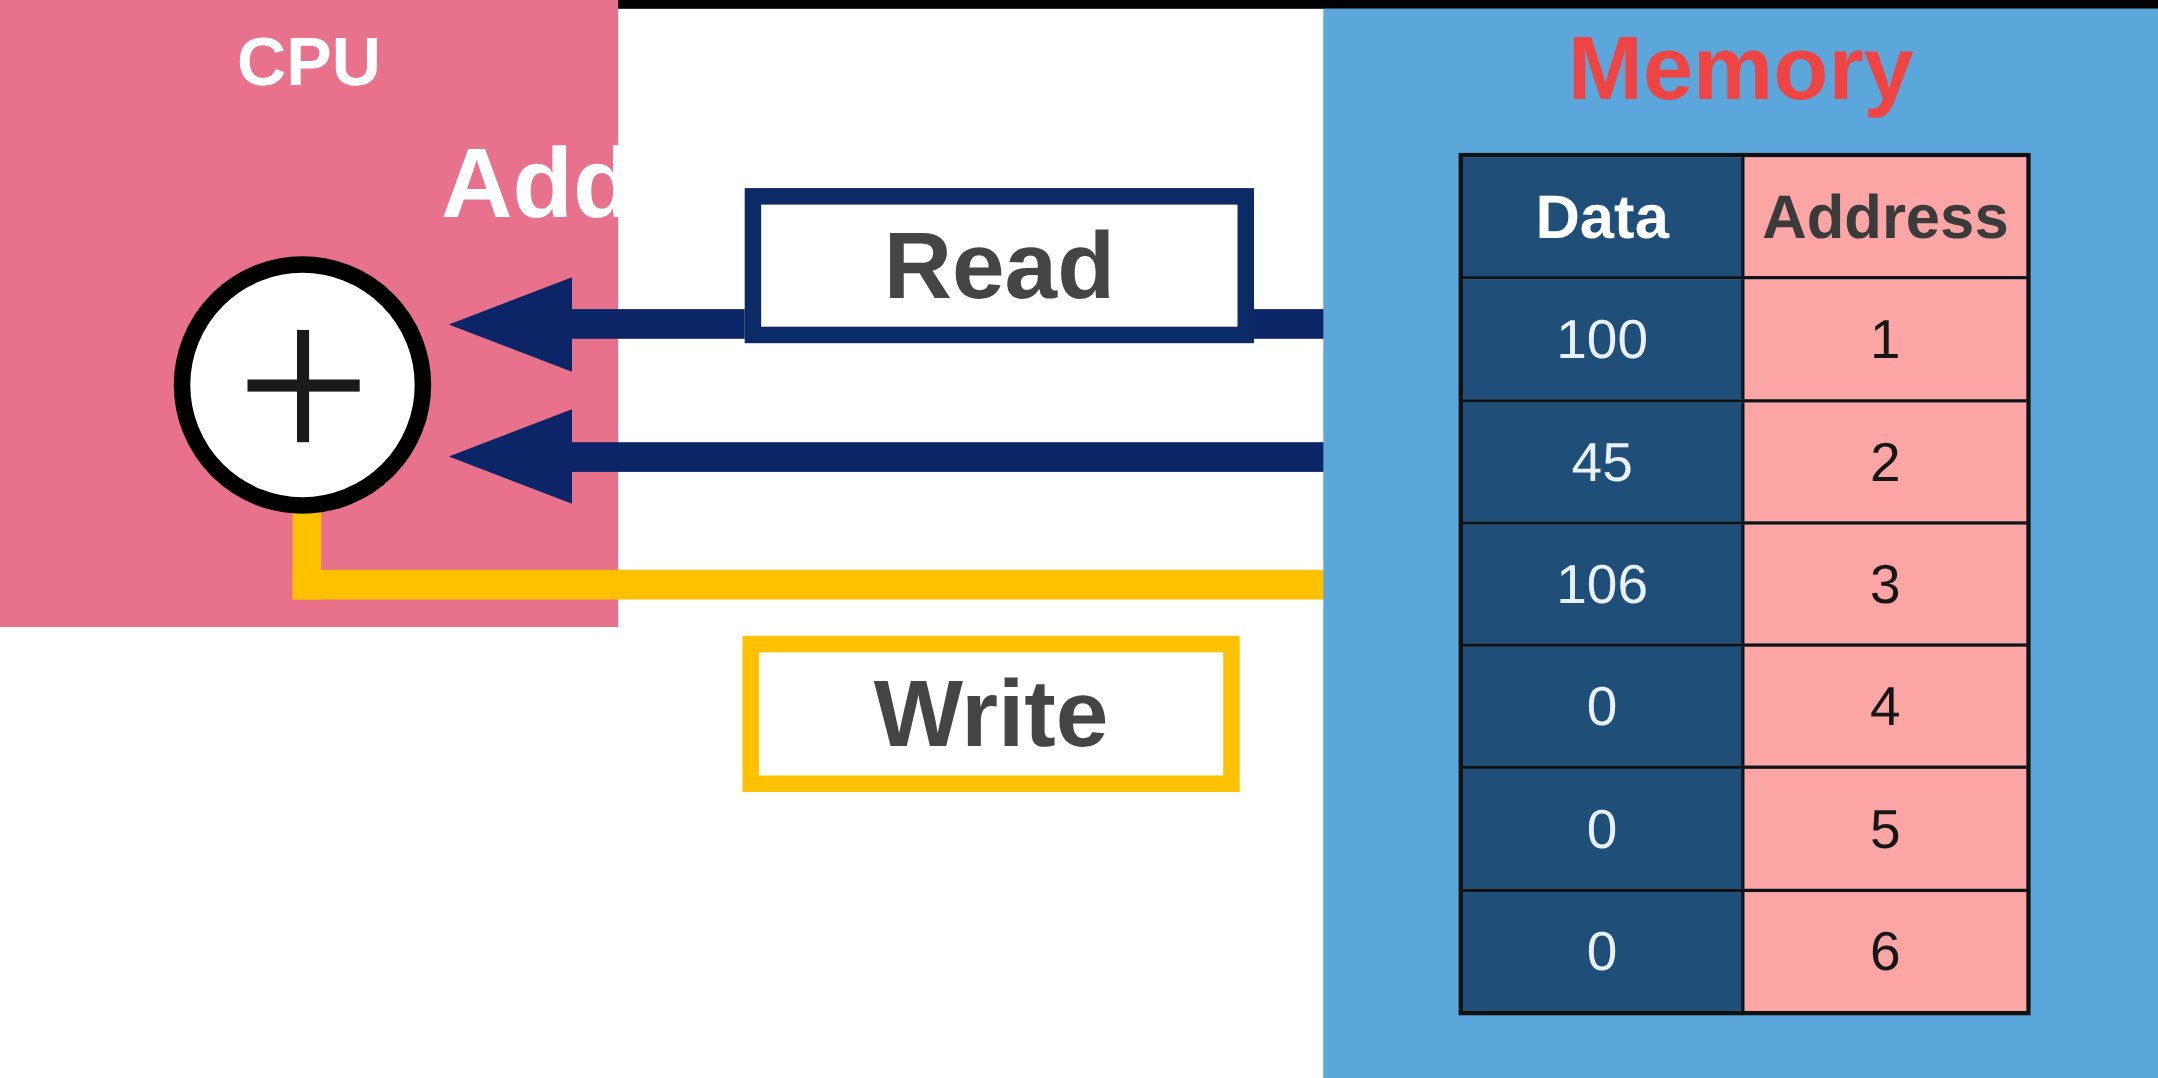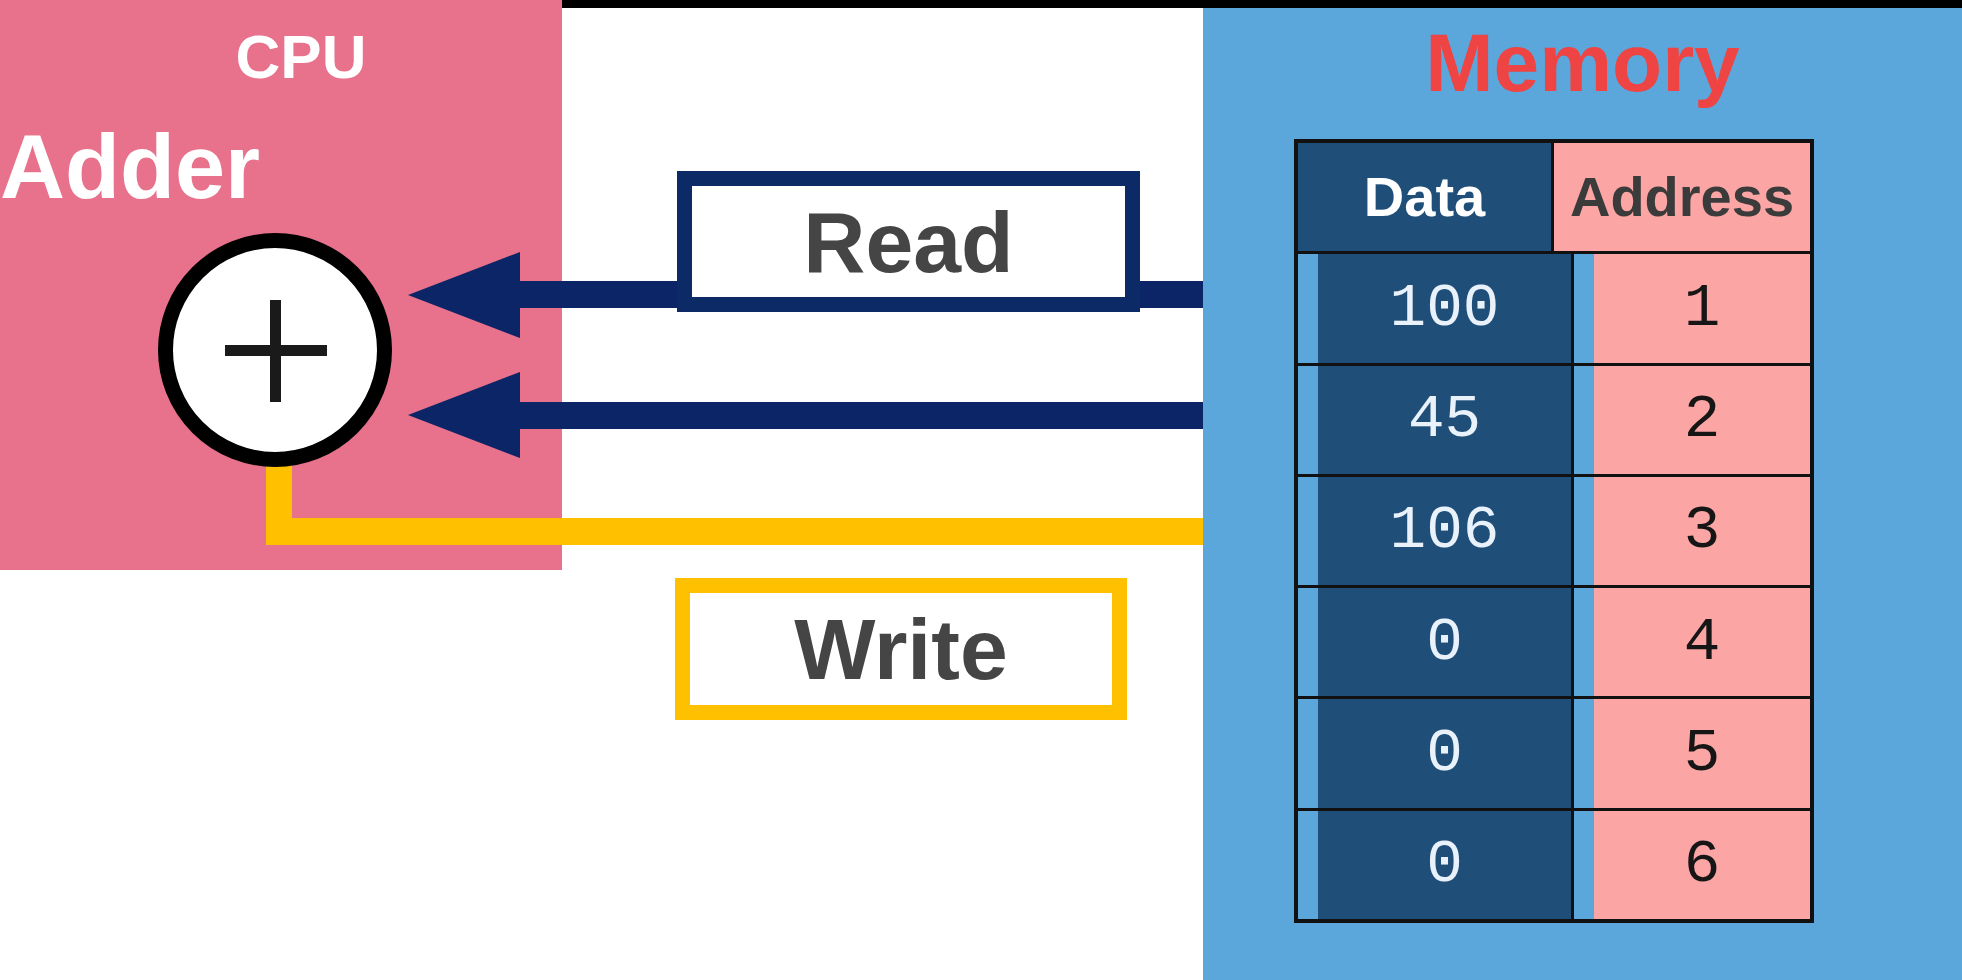--- a/index.html
+++ b/index.html
@@ -13,24 +13,24 @@
   }
   .abs { position: absolute; }
 
   
   #top-border { left: 0; top: 0; width: 1962px; height: 8px; background: #000000; }
 
   
   #cpu-box { left: 0; top: 8; width: 562px; height: 570px; background: #E8718C; }
   #cpu-label {
     left: 0; top: 26px; width: 562px; text-align: center;
-    color: #ffffff; font-size: 62px; font-weight: bold; line-height: 1; margin-left: 20px;
+    color: #ffffff; font-size: 62px; font-weight: bold; line-height: 1;
   }
   #adder-label {
-    left: 0; top: 122px; width: 661px; text-align: left;
+    left: 0; top: 122px; width: 661px; text-align: right;
     color: #ffffff; font-size: 90px; font-weight: bold; line-height: 1;
   }
   #adder-circle {
     left: 158px; top: 233px; width: 204px; height: 204px;
     background: #ffffff; border: 15px solid #000000; border-radius: 50%;
   }
   .plus-bar { background: #1a1a1a; }
   #plus-h { left: 225px; top: 345px; width: 102px; height: 11px; }
   #plus-v { left: 270px; top: 300px; width: 11px; height: 102px; }
 
@@ -77,38 +77,38 @@
 
   
   #memory-panel { left: 1203px; top: 8px; width: 759px; height: 972px; background: #5BA7DB; }
   #memory-label {
     left: 1203px; top: 22px; width: 759px; text-align: center;
     color: #ef4444; font-size: 82px; font-weight: bold; line-height: 1;
   }
 
   
   #memory-table {
-    left: 1294px; top: 139px; width: 512px; height: 776px;
+    left: 1326px; top: 139px; width: 512px; height: 776px;
     border: 4px solid #111111;
     display: flex; flex-direction: column;
   }
   .mem-row { display: flex; flex: 1 1 0; border-top: 3px solid #111111; }
   .mem-row:first-child { border-top: none; }
   .cell {
     display: flex; align-items: center; justify-content: center;
     line-height: 1;
   }
   .cell-data {
     width: 253px; background: #1F4E79; border-right: 3px solid #111111;
     color: #ffffff;
   }
   .cell-address { flex: 1 1 0; background: #fca5a5; color: #161616; }
   .header-cell { font-size: 56px; font-weight: bold; font-family: "Liberation Sans", sans-serif; }
   .mem-row .header-address { color: #3B3B3B; }
-  .value-cell { font-size: 61px; font-weight: normal; font-family: Liberation Mono, monospace; margin-left: 20px; }
+  .value-cell { font-size: 50px; font-weight: normal; font-family: Liberation Sans, sans-serif; }
   .cell-data.value-cell { color: #E9F1FA; }
 </style>
 </head>
 <body>
 
 <div id="canvas">
 
   <div class="abs" id="top-border"></div>
 
   <div class="abs" id="cpu-box"></div>

